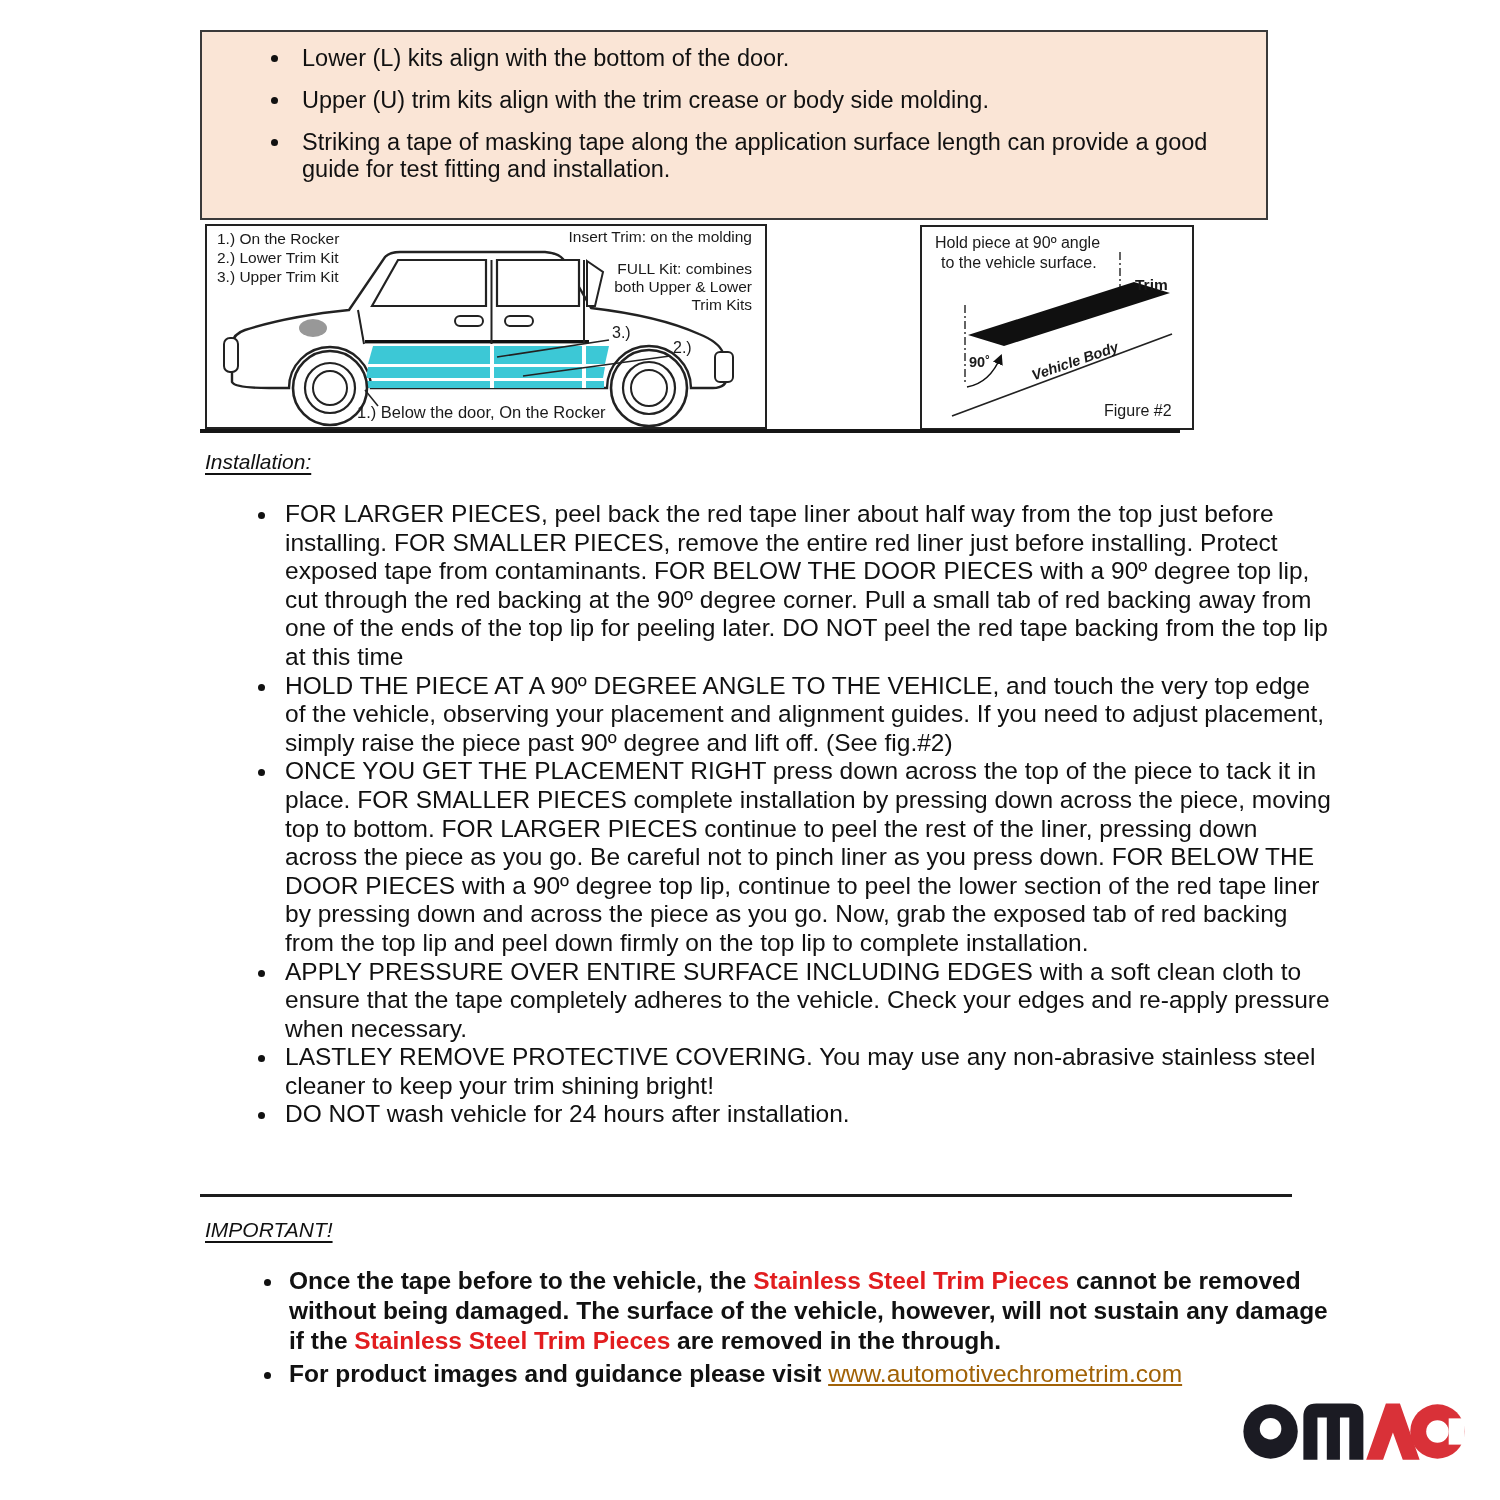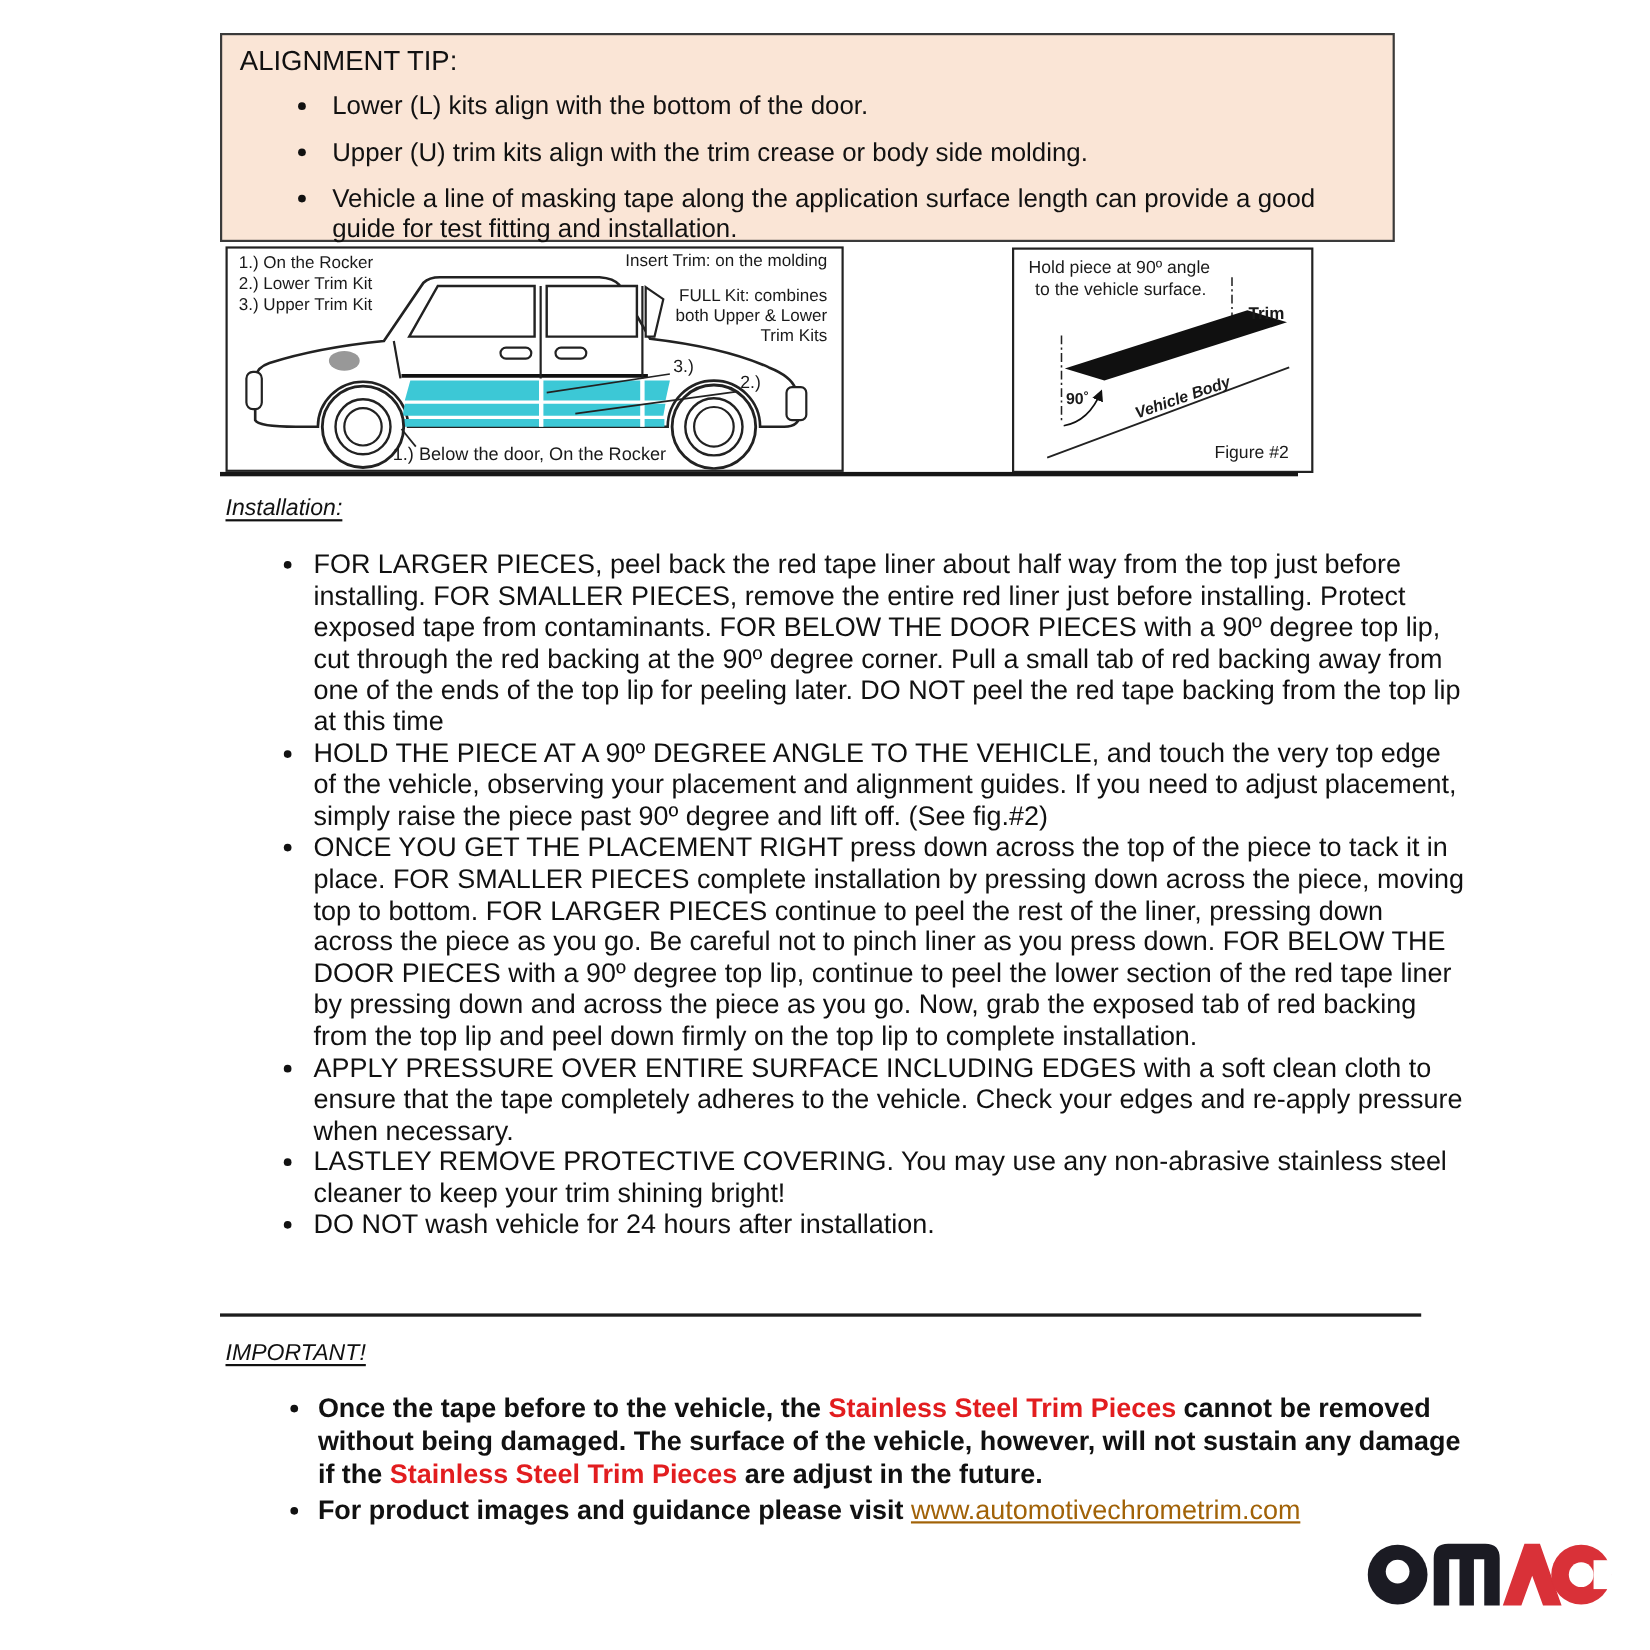--- a/index.html
+++ b/index.html
@@ -60,25 +60,24 @@
 
   
   .logo { position:absolute; left:1243px; top:1394px; }
 </style>
 </head>
 <body>
 
 <div class="page">
 
   <div class="tip-box">
-    <div class="tip-title">ALIGNMENT TIP:</div>
     <ul class="tip-list">
       <li>Lower (L) kits align with the bottom of the door.</li>
       <li>Upper (U) trim kits align with the trim crease or body side molding.</li>
-      <li>Vehicle a line of masking tape along the application surface length can provide a good guide for test fitting and installation.</li>
+      <li>Striking a tape of masking tape along the application surface length can provide a good guide for test fitting and installation.</li>
     </ul>
   </div>
 
   <div class="car-box">
     <svg width="558" height="201" viewBox="0 0 558 201">
 
       <text x="10" y="18" font-size="15.5">1.) On the Rocker</text>
       <text x="10" y="37" font-size="15.5">2.) Lower Trim Kit</text>
       <text x="10" y="56" font-size="15.5">3.) Upper Trim Kit</text>
 
@@ -171,21 +170,21 @@
     <li>APPLY PRESSURE OVER ENTIRE SURFACE INCLUDING EDGES with a soft clean cloth to ensure that the tape completely adheres to the vehicle. Check your edges and re-apply pressure when necessary.</li>
     <li>LASTLEY REMOVE PROTECTIVE COVERING. You may use any non-abrasive stainless steel cleaner to keep your trim shining bright!</li>
     <li>DO NOT wash vehicle for 24 hours after installation.</li>
   </ul>
 
   <div class="hr-line"></div>
 
   <div class="section-heading" id="important-heading">IMPORTANT!</div>
   <ul class="important-list">
     <li>
-      <span>Once the tape before to the vehicle, the </span><span class="red-text">Stainless Steel Trim Pieces</span><span> cannot be removed without being damaged. The surface of the vehicle, however, will not sustain any damage if the </span><span class="red-text">Stainless Steel Trim Pieces</span><span> are adjust in the future.</span>
+      <span>Once the tape before to the vehicle, the </span><span class="red-text">Stainless Steel Trim Pieces</span><span> cannot be removed without being damaged. The surface of the vehicle, however, will not sustain any damage if the </span><span class="red-text">Stainless Steel Trim Pieces</span><span> are removed in the through.</span>
     </li>
     <li>
       <span>For product images and guidance please visit </span><a class="link">www.automotivechrometrim.com</a>
     </li>
   </ul>
 
   <div class="logo">
     <svg width="222" height="75" viewBox="0 0 236 80">
       <title>OMAC</title>
 

